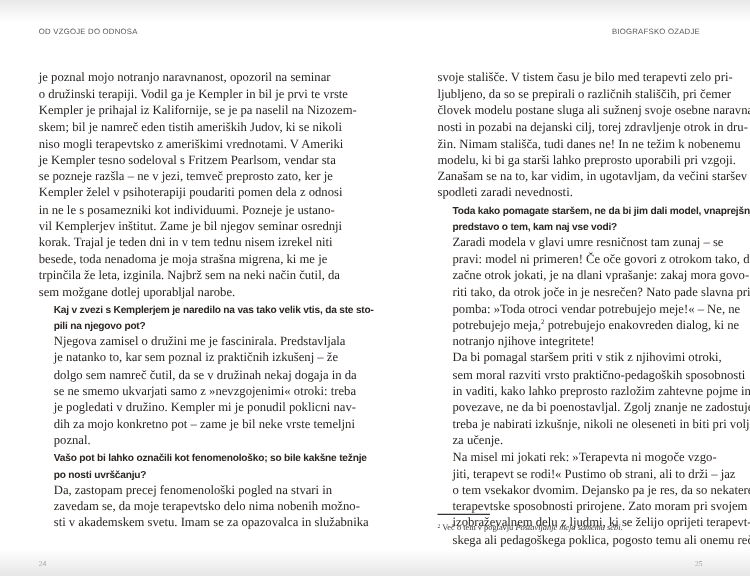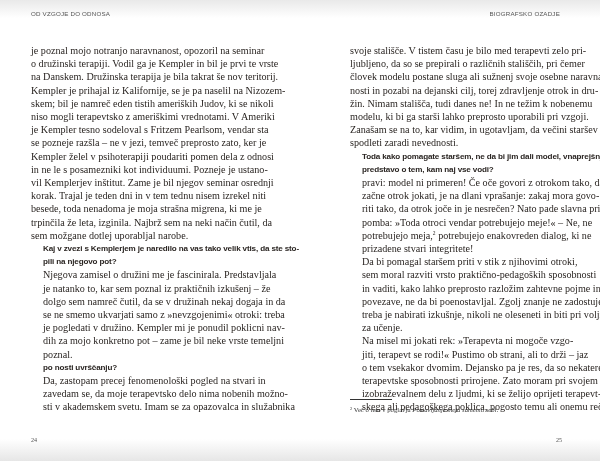--- a/index.html
+++ b/index.html
@@ -13,21 +13,21 @@
     .shade-top {
       position: absolute; left: 0; top: 0; width: 600px; height: 18px;
       background: linear-gradient(to bottom, #e9e9e9, rgba(255,255,255,0));
       pointer-events: none;
     }
     .shade-bottom {
       position: absolute; left: 0; bottom: 0; width: 600px; height: 22px;
       background: linear-gradient(to top, #e6e6e6, rgba(255,255,255,0));
       pointer-events: none;
     }
-    .page { position: absolute; top: 0; height: 328px; }
+    .page { position: absolute; top: 12px; height: 328px; }
     .page.left { left: 0; width: 300px; }
     .page.right { left: 300px; width: 300px; }
 
     .running-head {
       position: absolute; top: 10px;
       font-family: "Liberation Sans", "DejaVu Sans", sans-serif;
       font-size: 6.2px; letter-spacing: 0.2px; color: #555;
       text-transform: uppercase;
     }
     .left .running-head { left: 31px; }
@@ -77,21 +77,20 @@
 <body>
 
 <div class="shade-top"></div>
 
 <div class="page left">
   <div class="running-head">OD VZGOJE DO ODNOSA</div>
   <div class="body-text" id="left-body">
       <p class="noindent">
         <span class="line">je poznal mojo notranjo naravnanost, opozoril na seminar</span>
         <span class="line">o družinski terapiji. Vodil ga je Kempler in bil je prvi te vrste</span>
-        <span class="line">na Danskem. Družinska terapija je bila takrat še nov teritorij.</span>
         <span class="line">Kempler je prihajal iz Kalifornije, se je pa naselil na Nizozem-</span>
         <span class="line">skem; bil je namreč eden tistih ameriških Judov, ki se nikoli</span>
         <span class="line">niso mogli terapevtsko z ameriškimi vrednotami. V Ameriki</span>
         <span class="line">je Kempler tesno sodeloval s Fritzem Pearlsom, vendar sta</span>
         <span class="line">se pozneje razšla – ne v jezi, temveč preprosto zato, ker je</span>
         <span class="line">Kempler želel v psihoterapiji poudariti pomen dela z odnosi</span>
         <span class="line">in ne le s posamezniki kot individuumi. Pozneje je ustano-</span>
         <span class="line">vil Kemplerjev inštitut. Zame je bil njegov seminar osrednji</span>
         <span class="line">korak. Trajal je teden dni in v tem tednu nisem izrekel niti</span>
         <span class="line">besede, toda nenadoma je moja strašna migrena, ki me je</span>
@@ -105,20 +104,21 @@
       <p class="">
         <span class="line">Njegova zamisel o družini me je fascinirala. Predstavljala</span>
         <span class="line">je natanko to, kar sem poznal iz praktičnih izkušenj – že</span>
         <span class="line">dolgo sem namreč čutil, da se v družinah nekaj dogaja in da</span>
         <span class="line">se ne smemo ukvarjati samo z »nevzgojenimi« otroki: treba</span>
         <span class="line">je pogledati v družino. Kempler mi je ponudil poklicni nav-</span>
         <span class="line">dih za mojo konkretno pot – zame je bil neke vrste temeljni</span>
         <span class="line last">poznal.</span>
       </p>
       <p class="question">
+        <span class="line">Vašo pot bi lahko označili kot fenomenološko; so bile kakšne težnje</span>
         <span class="line last">po nosti uvrščanju?</span>
       </p>
       <p class="">
         <span class="line">Da, zastopam precej fenomenološki pogled na stvari in</span>
         <span class="line">zavedam se, da moje terapevtsko delo nima nobenih možno-</span>
         <span class="line">sti v akademskem svetu. Imam se za opazovalca in služabnika</span>
       </p>
     </div>
   <div class="page-number">24</div>
 </div>
@@ -134,26 +134,27 @@
         <span class="line">žin. Nimam stališča, tudi danes ne! In ne težim k nobenemu</span>
         <span class="line">modelu, ki bi ga starši lahko preprosto uporabili pri vzgoji.</span>
         <span class="line">Zanašam se na to, kar vidim, in ugotavljam, da večini staršev</span>
         <span class="line last">spodleti zaradi nevednosti.</span>
       </p>
       <p class="question">
         <span class="line">Toda kako pomagate staršem, ne da bi jim dali model, vnaprejšnjo</span>
         <span class="line last">predstavo o tem, kam naj vse vodi?</span>
       </p>
       <p class="">
+        <span class="line">Zaradi modela v glavi umre resničnost tam zunaj – se</span>
         <span class="line">pravi: model ni primeren! Če oče govori z otrokom tako, da</span>
         <span class="line">začne otrok jokati, je na dlani vprašanje: zakaj mora govo-</span>
         <span class="line">riti tako, da otrok joče in je nesrečen? Nato pade slavna pri-</span>
         <span class="line">pomba: »Toda otroci vendar potrebujejo meje!« – Ne, ne</span>
         <span class="line">potrebujejo meja,<sup class="fn">2</sup> potrebujejo enakovreden dialog, ki ne</span>
-        <span class="line last">prizadene stvari integritete!</span>
+        <span class="line last">notranjo njihove integritete!</span>
       </p>
       <p class="">
         <span class="line">Da bi pomagal staršem priti v stik z njihovimi otroki,</span>
         <span class="line">sem moral razviti vrsto praktično-pedagoških sposobnosti</span>
         <span class="line">in vaditi, kako lahko preprosto razložim zahtevne pojme in</span>
         <span class="line">povezave, ne da bi poenostavljal. Zgolj znanje ne zadostuje,</span>
         <span class="line">treba je nabirati izkušnje, nikoli ne oleseneti in biti pri volji</span>
         <span class="line last">za učenje.</span>
       </p>
       <p class="">

